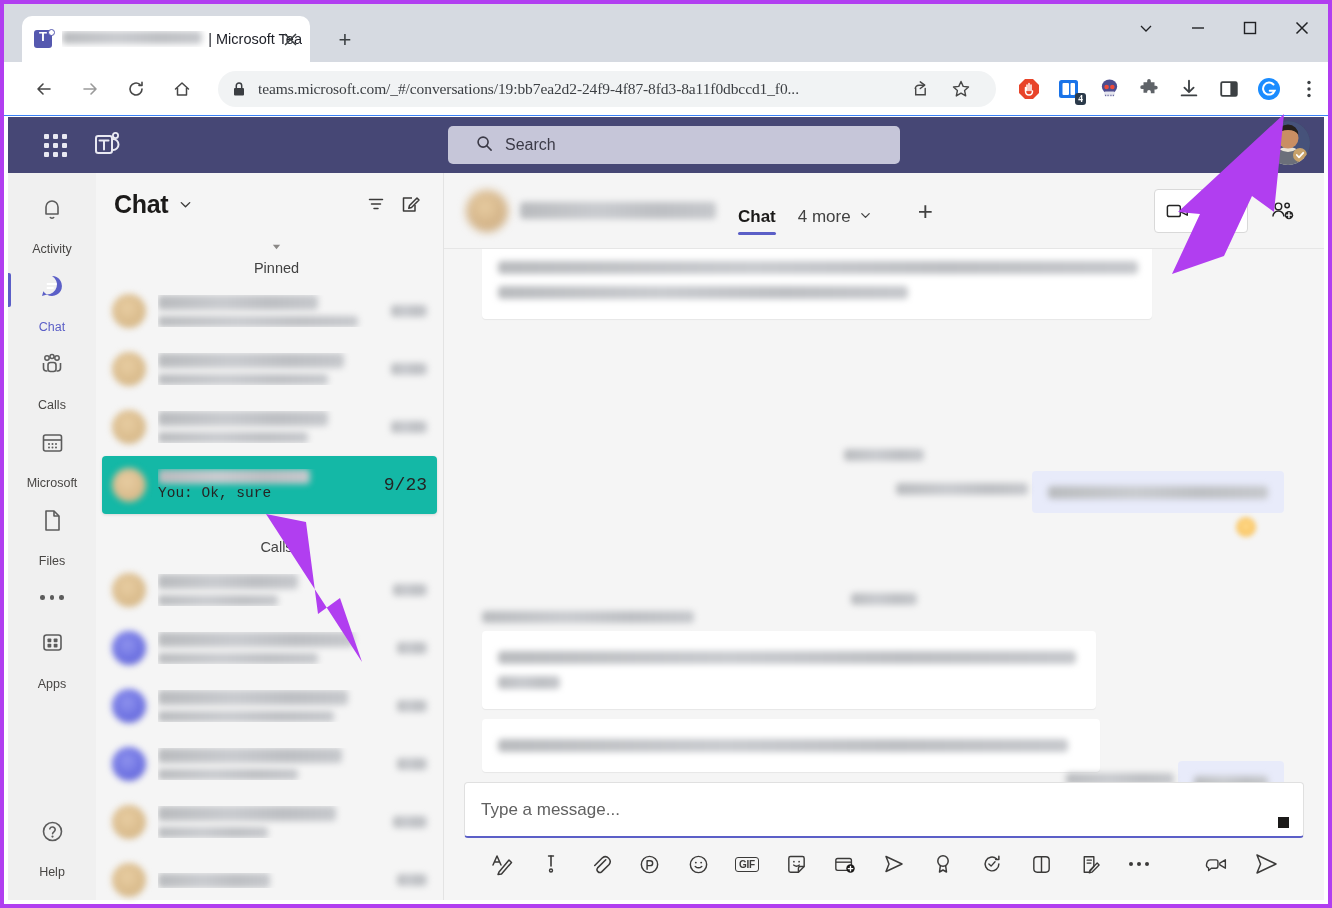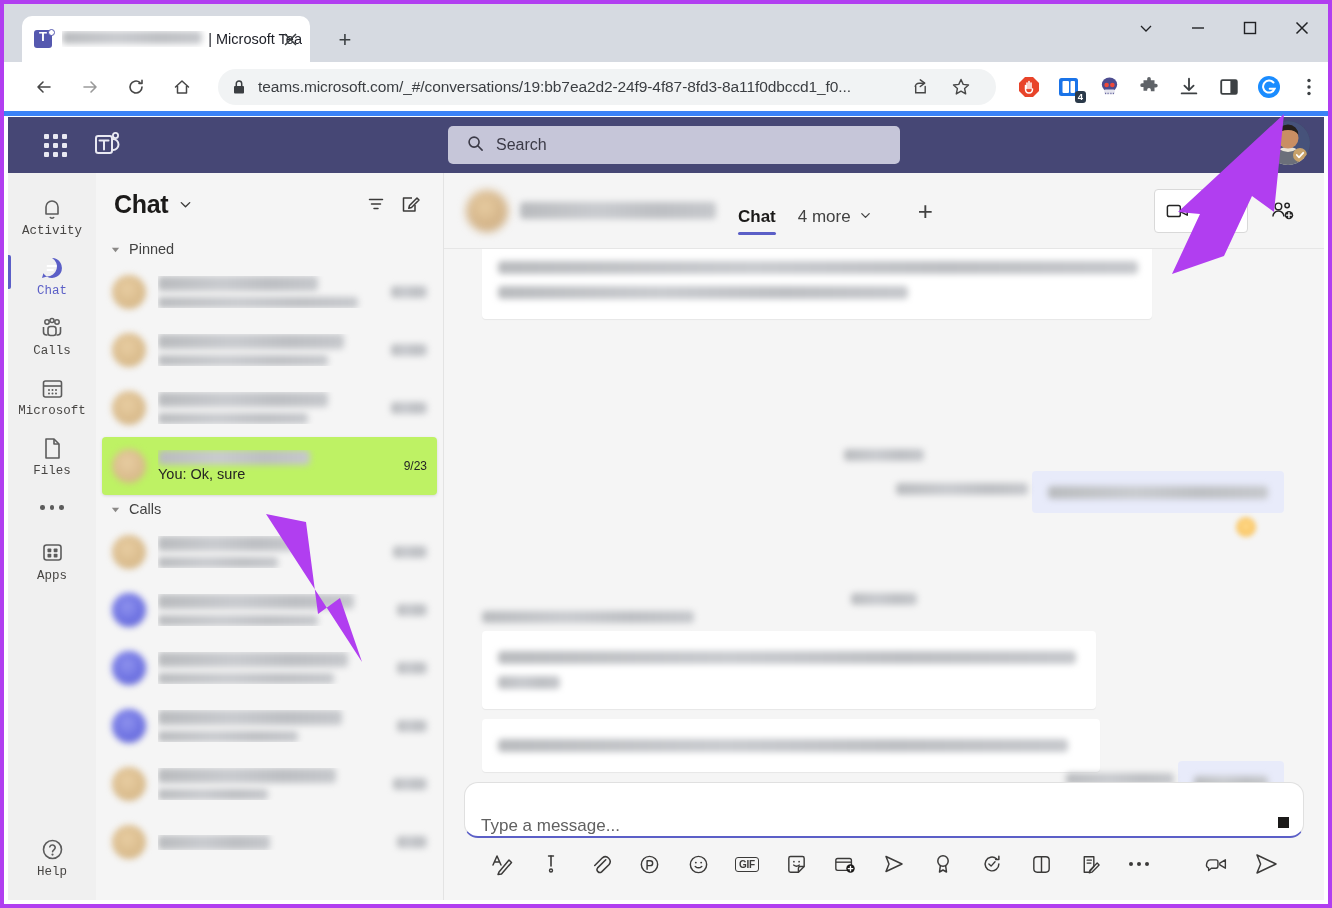--- a/index.html
+++ b/index.html
@@ -82,21 +82,22 @@
   }
   .wc {
     width: 52px; height: 44px;
     display: flex; align-items: center; justify-content: center;
     color: #202124; cursor: pointer;
   }
   .toolbar {
     position: absolute; top: 58px; left: 0; right: 0; height: 54px;
     background: #ffffff;
     display: flex; align-items: center;
-    border-bottom: 5px solid #3b82f6;
+    border-bottom: 1px solid #3b82f6;
+    font-family: Liberation Serif, serif;
   }
   .nav-btn {
     width: 40px; height: 40px; margin-left: 6px;
     display: flex; align-items: center; justify-content: center;
     color: #474747; cursor: pointer;
   }
   .nav-btn:first-child { margin-left: 20px; }
   .omnibox {
     flex: 1; height: 36px; margin: 0 8px 0 16px;
     background: #f1f3f4; border-radius: 18px;
@@ -133,21 +134,21 @@
     background: #464775;
     display: flex; align-items: center;
   }
   .waffle { width: 46px; margin-left: 24px; display: flex; justify-content: center; cursor: pointer; }
   .waffle-grid { display: grid; grid-template-columns: repeat(3, 5px); gap: 4px; }
   .waffle-grid i { width: 5px; height: 5px; background: #e9e9f2; border-radius: 1px; display: block; }
   .teams-logo { margin-left: 14px; width: 34px; display: flex; justify-content: center; cursor: pointer; }
   .searchbox {
     position: absolute; left: 440px; width: 452px; height: 38px;
     background: #c6c6d9; border-radius: 5px;
-    display: flex; align-items: center; padding: 0 19px;
+    display: flex; align-items: center; padding: 0 28px;
     cursor: text;
   }
   .search-ph { font-size: 16px; color: #3b3a47; margin-left: 12px; }
   .me-avatar {
     position: absolute; right: 14px; top: 4px;
     width: 44px; height: 44px; border-radius: 50%;
     overflow: hidden; cursor: pointer;
     background: #3c4a63;
   }
 
@@ -156,21 +157,21 @@
     position: absolute; top: 169px; left: 4px; width: 88px; bottom: 4px;
     background: #f0f0f0;
     display: flex; flex-direction: column; align-items: center;
     padding-top: 12px;
   }
   .rail-item {
     width: 88px; padding: 9px 0 7px;
     display: flex; flex-direction: column; align-items: center;
     cursor: pointer; position: relative;
   }
-  .rail-item .lbl { font-size: 12.5px; color: #484644; margin-top: 2px; font-family: Liberation Mono, monospace; }
+  .rail-item .lbl { font-size: 12.5px; color: #484644; margin-top: 20px; }
   .rail-item.active .lbl { color: #5b5fc7; }
   .rail-item.active::before {
     content: ""; position: absolute; left: 0; top: 10px;
     width: 3px; height: 34px; background: #5b5fc7; border-radius: 0 2px 2px 0;
   }
   .rail-icon { height: 28px; display: flex; align-items: center; justify-content: center; }
   .rail-dots { display: flex; gap: 5px; padding: 20px 0; cursor: pointer; }
   .rail-dots i { width: 4.5px; height: 4.5px; background: #5c5c5c; border-radius: 50%; display: block; }
   .rail-help { position: absolute; bottom: 14px; }
 
@@ -184,37 +185,38 @@
     height: 62px; display: flex; align-items: center; padding: 0 16px 0 18px;
   }
   .cl-title { font-size: 25px; font-weight: bold; color: #1b1a19; letter-spacing: -0.3px; }
   .cl-chevron { margin-left: 10px; display: flex; cursor: pointer; }
   .cl-spacer { flex: 1; }
   .cl-icon { width: 34px; height: 34px; display: flex; align-items: center; justify-content: center; cursor: pointer; }
   .section-hd {
     display: flex; align-items: center; gap: 8px;
     padding: 6px 0 6px 14px; font-size: 14.5px; color: #424242;
     cursor: pointer;
+    flex-direction: column;
   }
   .chat-row {
     height: 58px; margin: 0 6px; border-radius: 4px;
     display: flex; align-items: center; padding: 0 10px;
     position: relative; cursor: pointer;
   }
-  .chat-row.selected { background: #bef264; box-shadow: 0 1px 3px rgba(0,0,0,.12); }
+  .chat-row.selected { background: #14b8a6; box-shadow: 0 1px 3px rgba(0,0,0,.12); font-family: Liberation Mono, monospace; }
   .avatar {
     width: 34px; height: 34px; border-radius: 50%; flex: 0 0 34px;
   }
   .av-tan { background: radial-gradient(circle at 45% 40%, #e8cda2, #d9bb8c 60%, #cdae7e); }
   .av-purple { background: radial-gradient(circle at 45% 40%, #8f93ee, #6a6ee0 60%, #5b5fc7); }
   .av-blur { filter: blur(3px); }
   .row-main { flex: 1; margin-left: 12px; overflow: hidden; }
   .row-name { height: 15px; }
   .row-sub { font-size: 14.5px; color: #252423; margin-top: 4px; }
-  .row-time { font-size: 12px; color: #242424; margin-left: 6px; }
+  .row-time { font-size: 18px; color: #242424; margin-left: 6px; }
 
   
   .chatpane {
     position: absolute; top: 169px; left: 440px; right: 4px; bottom: 4px;
     background: #f5f5f5;
     display: flex; flex-direction: column;
   }
   .ch-header {
     height: 76px; background: #f5f5f5;
     display: flex; align-items: center; padding: 0 18px 0 22px;
@@ -260,21 +262,21 @@
     width: 20px; height: 20px; border-radius: 50%;
     background: radial-gradient(circle at 50% 45%, #ffd98a, #f5bb50);
     filter: blur(2.4px);
   }
 
   
   .compose-wrap { padding: 0 20px 10px; }
   .compose-box {
     height: 56px; background: #fff; border: 1px solid #e0e0e0;
     border-bottom: 2px solid #5b5fc7;
-    border-radius: 14px; display: flex; align-items: flex-end; padding: 0 16px;
+    border-radius: 4px; display: flex; align-items: center; padding: 0 16px;
     position: relative;
   }
   .compose-ph { font-size: 17px; color: #616161; }
   .caret-sq { position: absolute; right: 14px; bottom: 8px; width: 11px; height: 11px; background: #1b1a19; }
   .compose-tools {
     height: 52px; display: flex; align-items: center; padding: 0 18px;
     gap: 9px;
   }
   .ctool { width: 40px; height: 40px; display: flex; align-items: center; justify-content: center; cursor: pointer; }
   .ctool-spacer { flex: 1; }

